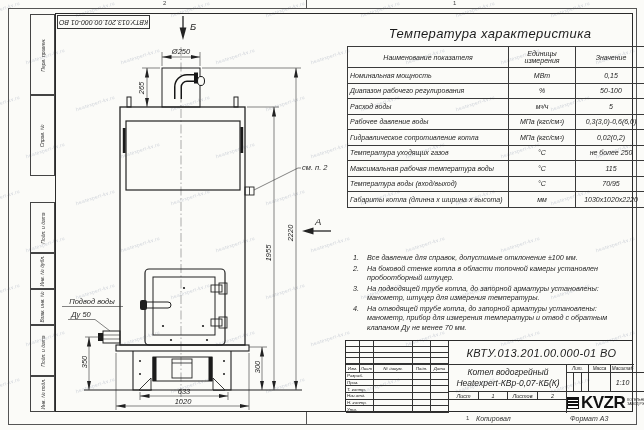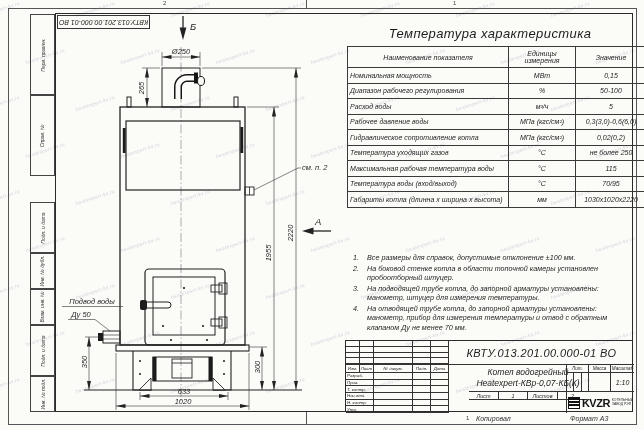--- a/index.html
+++ b/index.html
@@ -41,36 +41,36 @@
   .cellb{border-right:.8px solid #333;border-bottom:.8px solid #333;}
   .tb-a1{display:grid;grid-template-columns:14px 14px 39px 18px 18px;grid-template-rows:repeat(4,1fr);}
   .tb-a1 div{border-right:.8px solid #333;border-bottom:.8px solid #333;}
   .tb-a2{grid-column:2/4;display:flex;align-items:center;justify-content:center;
          border-bottom:.8px solid #333;font-size:11px;letter-spacing:.4px;}
   .tb-b1{display:grid;grid-template-columns:14px 14px 39px 18px 18px;grid-template-rows:8px repeat(6,1fr);
          font-size:4.4px;}
   .tb-b1 div{border-right:.8px solid #333;border-bottom:.8px solid #333;display:flex;align-items:center;padding-left:1px;overflow:hidden;white-space:nowrap;}
   .tb-b1 .hc{justify-content:center;padding-left:0;}
   .tb-b1 .lab{grid-column:1/3;}
-  .tb-b2{display:grid;grid-template-rows:27px 8px 1fr;border-right:.8px solid #333;margin-left:20px;}
+  .tb-b2{display:grid;grid-template-rows:27px 8px 1fr;border-right:.8px solid #333;}
   .nm{display:flex;flex-direction:column;align-items:center;justify-content:center;
       border-bottom:.8px solid #333;font-size:8.5px;line-height:1.25;}
   .listrow{display:grid;grid-template-columns:30px 29px 30px 29px;border-bottom:.8px solid #333;font-size:5.5px;}
   .listrow div{border-right:.8px solid #333;display:flex;align-items:center;justify-content:center;}
   .listrow div:last-child{border-right:none;}
   .tb-b3{display:grid;grid-template-rows:8px 19px 1fr;}
   .lmm{display:grid;grid-template-columns:22px 22px 23px;font-size:4.6px;border-bottom:.8px solid #333;}
   .lmm div{border-right:.8px solid #333;display:flex;align-items:center;justify-content:center;}
   .lmm div:last-child{border-right:none;}
   .lmv{display:grid;grid-template-columns:7.3px 7.3px 7.4px 22px 23px;border-bottom:.8px solid #333;font-size:7px;}
   .lmv div{border-right:.8px solid #333;display:flex;align-items:center;justify-content:center;}
   .lmv div:last-child{border-right:none;}
   .logo-cell{display:flex;align-items:center;justify-content:center;gap:2px;font-style:normal;}
   .kvzr-icon{width:12px;height:12px;background:repeating-linear-gradient(to bottom,#111 0 2px,#fff 2px 3.2px);border:1px solid #111;}
-  .kvzr-word{font-size:11px;font-weight:800;letter-spacing:-.5px;color:#111;}
+  .kvzr-word{font-size:17px;font-weight:800;letter-spacing:-.5px;color:#111;}
   .kvzr-sub{font-size:3.4px;line-height:1.15;color:#222;}
   
   .foot{font-size:7px;color:#333;z-index:2;}
   svg.draw{position:absolute;left:0;top:0;z-index:1;}
   svg.draw text{font-family:"Liberation Sans",sans-serif;font-style:italic;font-size:7.5px;fill:#1f1f1f;}
   svg.draw text.big{font-size:9.5px;}
 </style>
 </head>
 <body>
 
@@ -350,21 +350,21 @@
             <td class="c-unit">мм</td>
             <td class="c-val">1030х1020х2220</td>
           </tr>
     </tbody>
       </table>
   </div>
 
   <div class="abs notes">
     <div class="note">
         <span class="n">1.</span>
-        <span>Все размеры для справок, допустимые отклонение ±100 мм.</span>
+        <span>Все давление для справок, допустимые отклонение ±100 мм.</span>
       </div>
     <div class="note">
         <span class="n">2.</span>
         <span>На боковой стенке котла в области топочной камеры установлен пробоотборный штуцер.</span>
       </div>
     <div class="note">
         <span class="n">3.</span>
         <span>На подводящей трубе котла, до запорной арматуры установлены: манометр, штуцер для измерения температуры.</span>
       </div>
     <div class="note">

